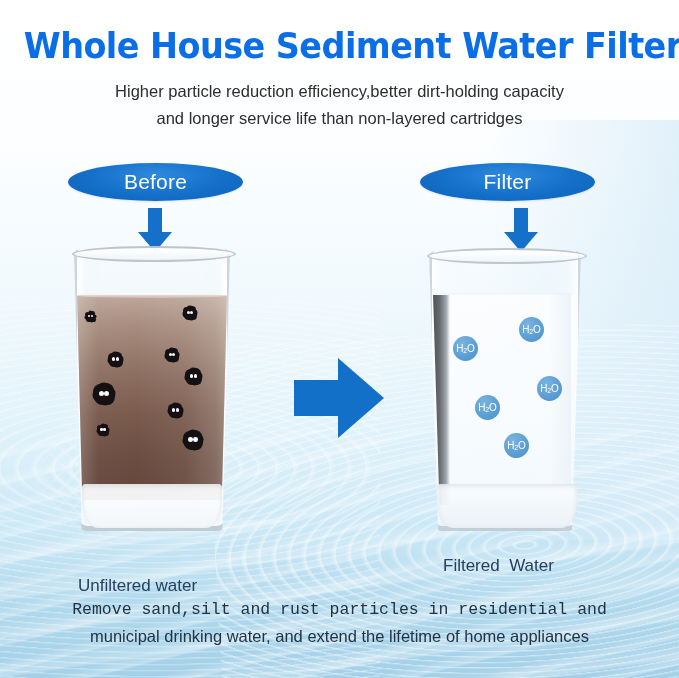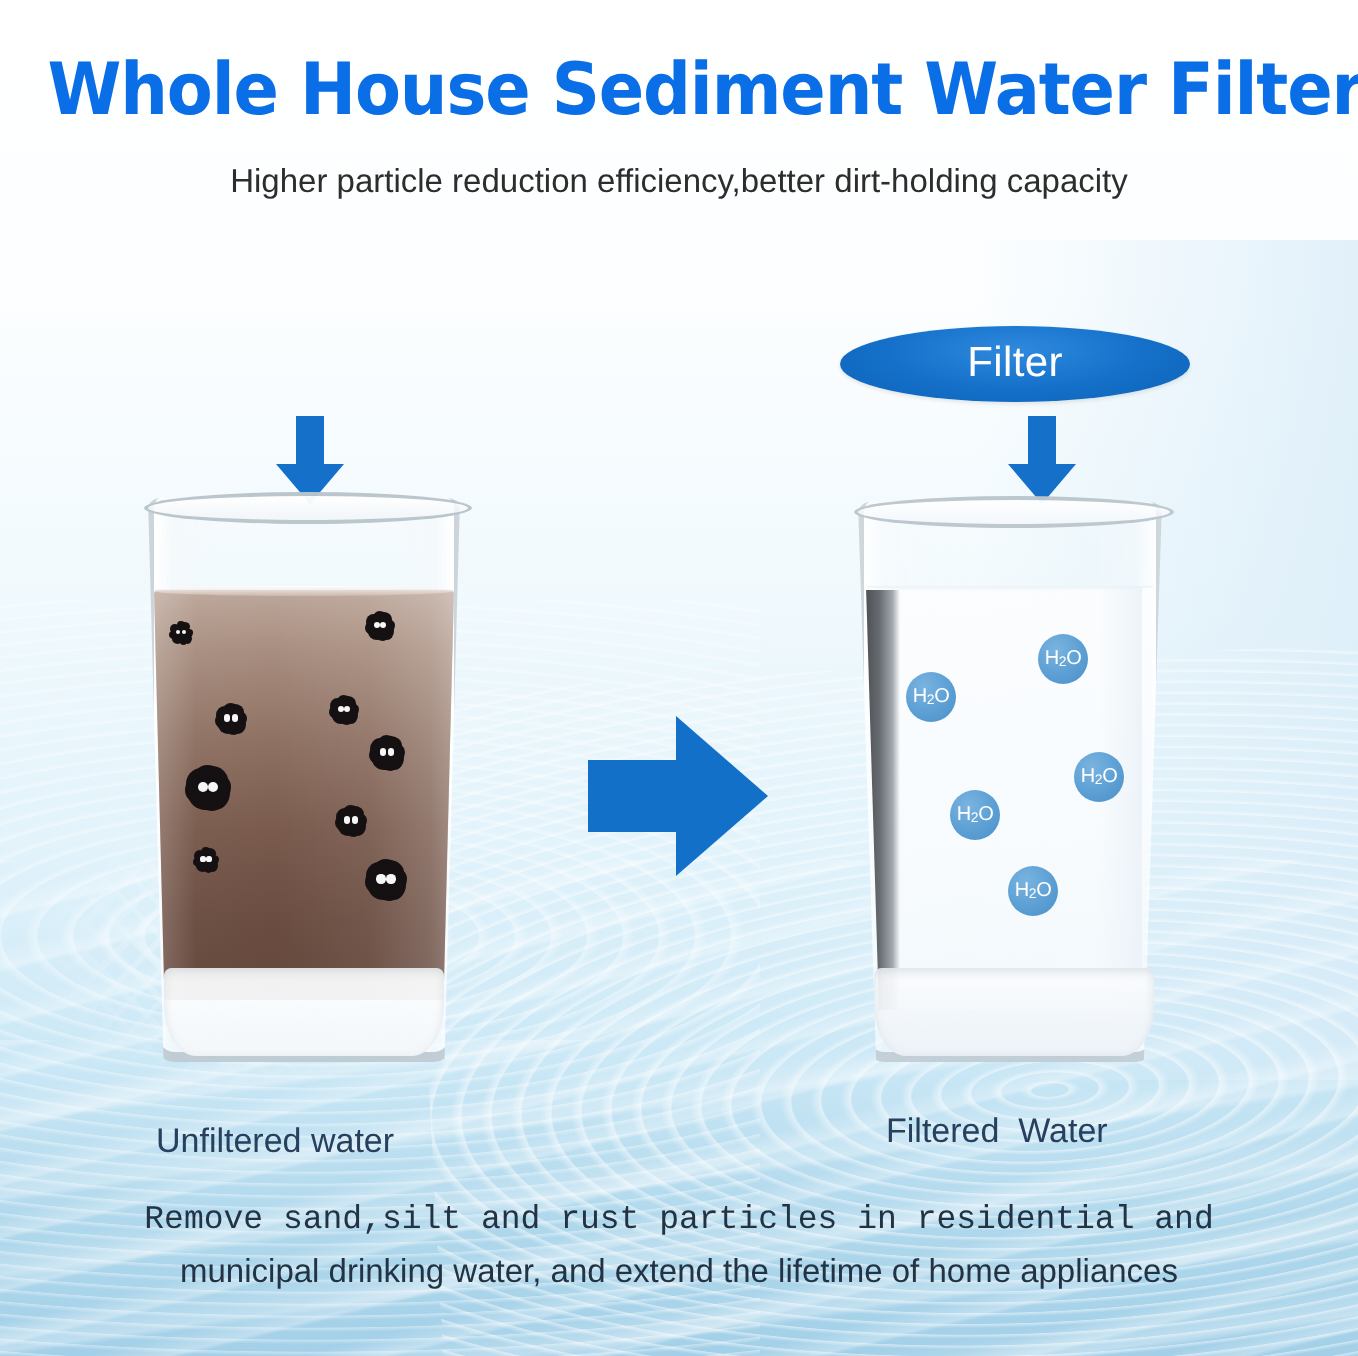--- a/index.html
+++ b/index.html
@@ -250,21 +250,21 @@
     color:#ffffff;font-size:10px;
     display:flex;align-items:center;justify-content:center;
     letter-spacing:-.2px;
   }
   .h2o sub{font-size:7px;vertical-align:-1px;}
 
   
   .cap{
     position:absolute;font-size:17px;color:#26405e;white-space:pre;
   }
-  .cap.left{left:78px;top:561px;}
+  .cap.left{left:78px;top:576px;}
   .cap.right{left:443px;top:556px;}
 
   .foot{
     position:absolute;left:0;width:679px;text-align:center;
     font-size:16.5px;color:#223344;
   }
   .foot.l1{top:600px;font-family:Liberation Mono, monospace;}
   .foot.l2{top:627px;text-align:center;}
 </style>
 </head>
@@ -276,21 +276,25 @@
     <div class="right-tint"></div>
     <div class="ripple-rings"></div>
     <div class="ripple-rings2"></div>
     <div class="zigzag"></div>
     <div class="wave-streaks"></div>
     <div class="wave-streaks2"></div>
   </div>
 
   <div class="title">Whole House Sediment Water Filter</div>
   <div class="subtitle l1">Higher particle reduction efficiency,better dirt-holding capacity</div>
-
+  <div class="subtitle l2">and longer service life than non-layered cartridges</div>
+
+  <div class="pill before">
+    <span>Before</span>
+  </div>
   <div class="downarrow a1">
     <div class="shaft"></div>
     <div class="head"></div>
   </div>
 
   <div class="pill after">
     <span>Filter</span>
   </div>
   <div class="downarrow a2">
     <div class="shaft"></div>

